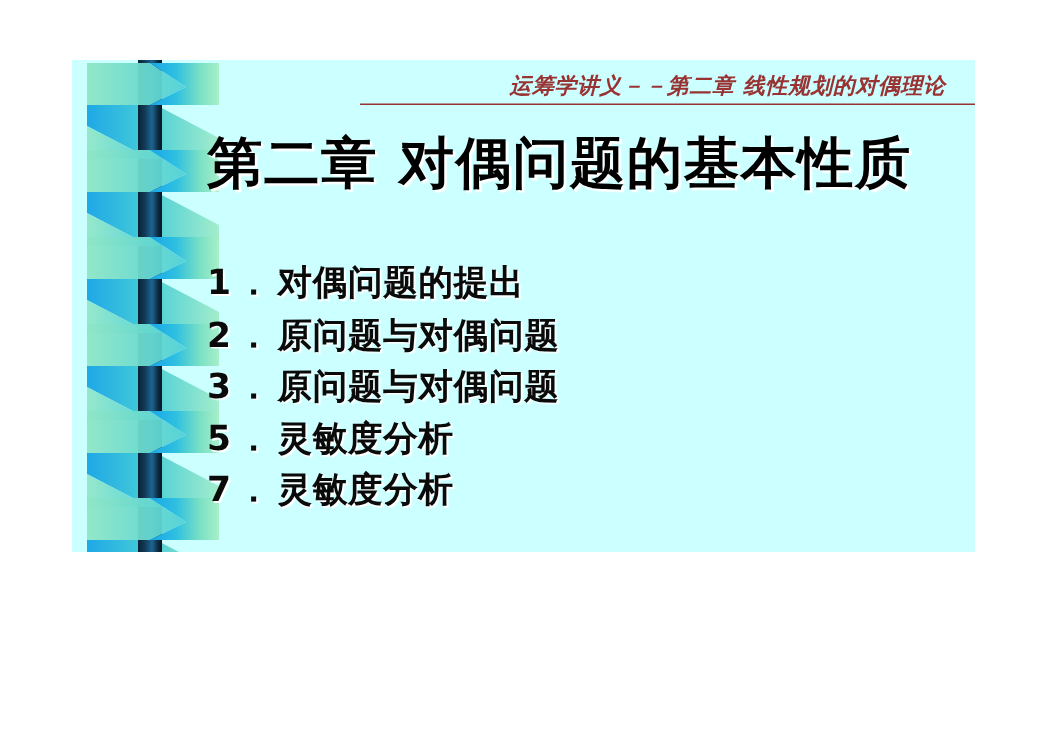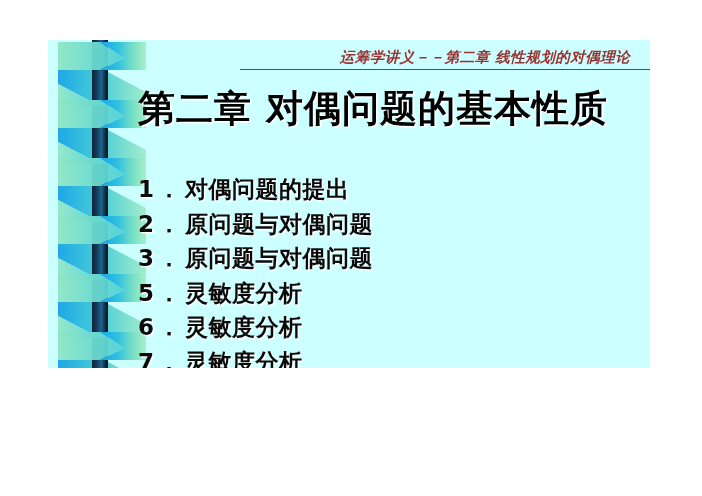--- a/index.html
+++ b/index.html
@@ -220,22 +220,19 @@
     <li>
       <span class="item-num">2</span><span class="item-dot">．</span><span>原问题与对偶问题</span>
     </li>
     <li>
       <span class="item-num">3</span><span class="item-dot">．</span><span>原问题与对偶问题</span>
     </li>
     <li>
       <span class="item-num">5</span><span class="item-dot">．</span><span>灵敏度分析</span>
     </li>
     <li>
-      <span class="item-num">6</span><span class="item-dot">．</span><span>灵敏度分析</span>
-    </li>
-    <li>
       <span class="item-num">7</span><span class="item-dot">．</span><span>灵敏度分析</span>
     </li>
   </ul>
 
   <div id="page-number">1</div>
 
 </div>
 
 </body></html>

